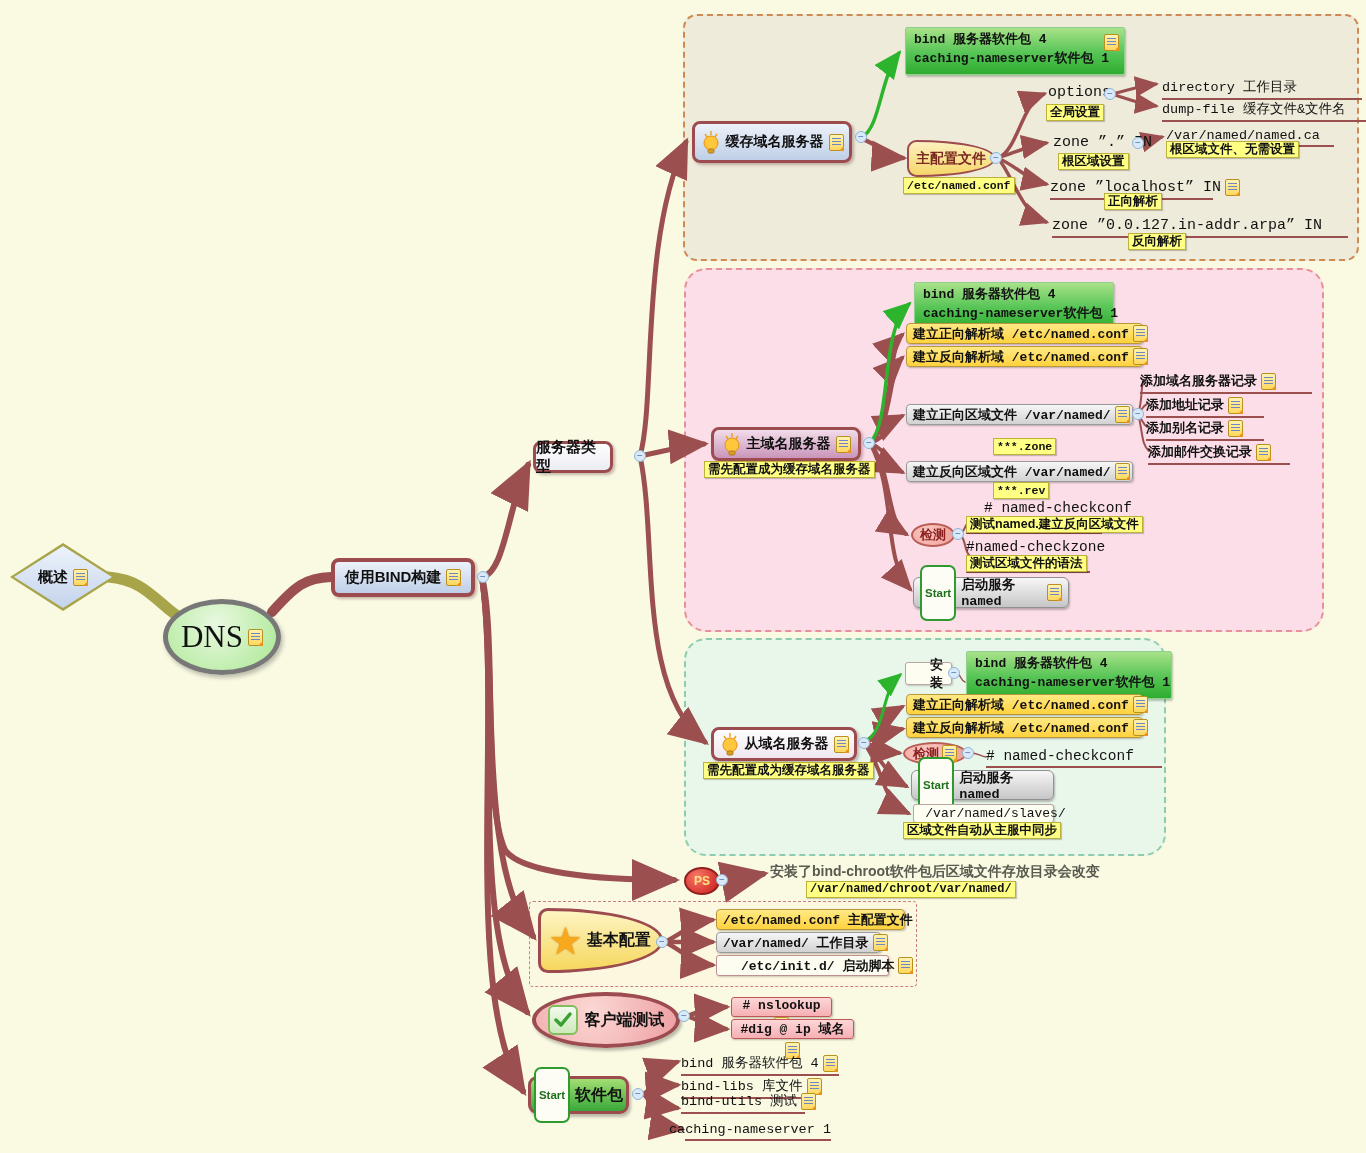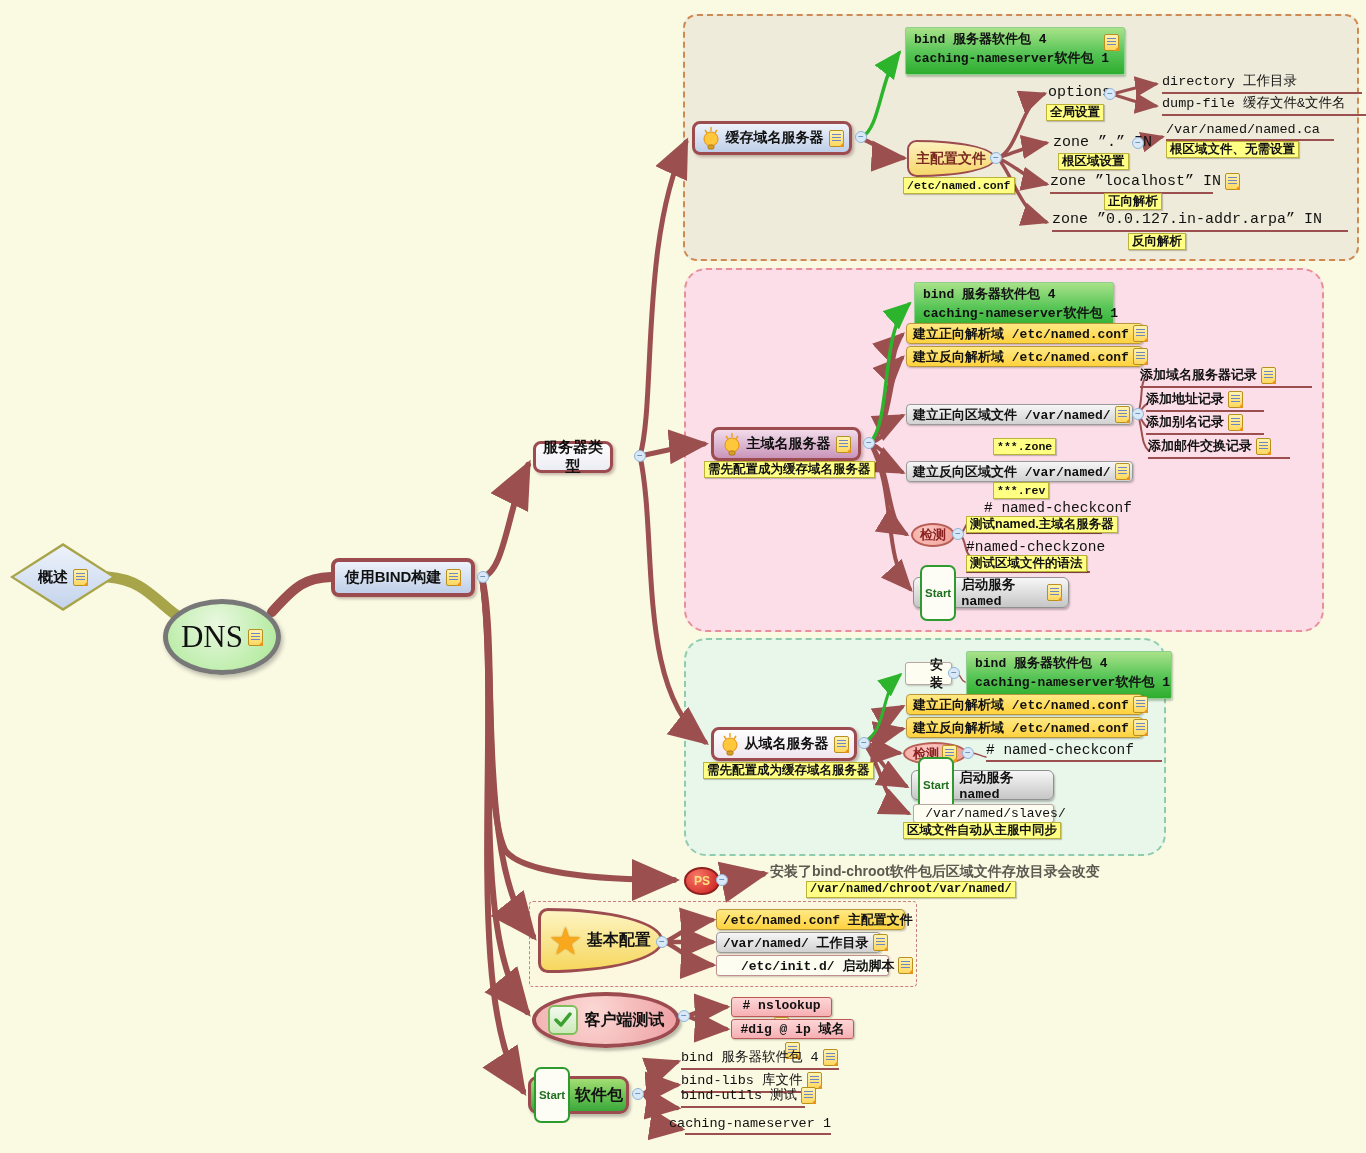--- a/index.html
+++ b/index.html
@@ -26,21 +26,21 @@
        font-family:"Liberation Mono","DejaVu Sans Mono",monospace;font-weight:bold;font-size:13px;}
   .bar-y{background:linear-gradient(#FFE985,#FFD23E);border:1px solid #B89838;border-radius:4px;box-shadow:1px 1px 2px rgba(0,0,0,.25);}
   .bar-g{background:linear-gradient(#F6F6F6,#D2D2D2);border:1px solid #9A9A9A;border-radius:4px;box-shadow:1px 1px 2px rgba(0,0,0,.25);}
   .bar-p{background:linear-gradient(#FCD6D6,#F6B0B4);border:1px solid #C05858;border-radius:3px;box-shadow:1px 1px 2px rgba(0,0,0,.25);flex-direction:column;}
   .bar-w{background:#FEFDF2;border:1px solid #B8A8A0;border-radius:3px;box-shadow:1px 1px 2px rgba(0,0,0,.2);padding-left:24px;}
   .lbl{position:absolute;background:#FFFF84;border:1px solid #BCB23A;padding:0 3px;font-weight:bold;font-size:12.5px;
        line-height:15px;white-space:nowrap;box-shadow:1px 1px 1px rgba(0,0,0,.2);}
   .lbl-mono{font-family:"Liberation Mono","DejaVu Sans Mono",monospace;font-weight:bold;}
   .ul{border-bottom:2px solid #9C4F4F;}
   .txtline{position:absolute;display:flex;align-items:flex-end;gap:4px;white-space:nowrap;
-           font-family:"Liberation Mono","DejaVu Sans Mono",monospace;font-size:13.5px;padding-bottom:2px;}
+           font-family:"Liberation Mono","DejaVu Sans Mono",monospace;font-size:13.5px;padding-bottom:2px;margin-top:6px;}
   
   .note{display:inline-block;width:13px;height:15px;background:linear-gradient(#FFF4B4,#FFD75E);
         border:1px solid #B89020;border-radius:2px;position:relative;flex:none;}
   .note::after{content:"";position:absolute;left:2px;right:2px;top:3px;height:8px;
         background:repeating-linear-gradient(to bottom,#6F86C2 0 1px,transparent 1px 3px);}
   .note::before{content:"";position:absolute;right:-1px;bottom:-1px;border-style:solid;border-width:0 5px 5px 0;
         border-color:transparent #E8941C transparent #E8941C;transform:rotate(90deg);}
   
   .hdl{position:absolute;width:12px;height:12px;border-radius:50%;background:#D9E9F8;border:1px solid #8FB4D8;
        box-sizing:border-box;font-size:10px;line-height:9px;text-align:center;color:#4878A8;}
@@ -141,31 +141,31 @@
 <div class="node ell" style="left:163px;top:599px;width:118px;height:76px;border:5px solid #787878;background:radial-gradient(circle at 45% 30%,#E9F8E0,#A9E892);box-shadow:2px 3px 4px rgba(0,0,0,.25);">
   <span style="font-family:'Liberation Serif',serif;font-size:31px;">DNS</span>
   <span class="note"></span>
 </div>
 
 <div class="node titlebox" style="left:331px;top:558px;width:144px;height:39px;border-width:4px;font-size:15px;">
   <span>使用BIND构建</span>
   <span class="note"></span>
 </div>
 
-<div class="node titlebox" style="left:533px;top:441px;width:80px;height:32px;background:linear-gradient(#FEFEFE,#ECECF4);font-size:15px;text-align:center;">
+<div class="node titlebox" style="left:533px;top:441px;width:80px;height:32px;background:linear-gradient(#FEFEFE,#ECECF4);font-size:15px;">
   <span>服务器类型</span>
 </div>
 
 <div class="abs greenbox" style="left:905px;top:27px;width:202px;height:42px;">
   <div class="ln">bind 服务器软件包 4</div>
   <div class="ln">caching-nameserver软件包 1</div>
   <span class="note" style="position:absolute;right:5px;top:6px;"></span>
 </div>
 
-<div class="node titlebox" style="left:692px;top:121px;width:160px;height:34px;font-size:14px;">
+<div class="node titlebox" style="left:692px;top:121px;width:160px;height:42px;font-size:14px;">
   <svg width="20" height="24" viewBox="0 0 20 24">
       <g stroke="#E8A010" stroke-width="1.4">
         <line x1="4" y1="4" x2="6" y2="7"></line>
         <line x1="10" y1="1" x2="10" y2="5"></line>
         <line x1="16" y1="4" x2="14" y2="7"></line>
       </g>
       <circle cx="10" cy="13" r="7" fill="#FFC83C" stroke="#E89010"></circle>
       <rect x="7" y="19" width="6" height="4" rx="1.5" fill="#D8A020" stroke="#B07818"></rect>
     </svg>
   <span>缓存域名服务器</span>
@@ -256,21 +256,21 @@
 <div class="lbl" style="left:704px;top:461px;">需先配置成为缓存域名服务器</div>
 
 <div class="bar bar-g" style="left:906px;top:461px;width:227px;height:21px;">
   <span>建立反向区域文件 /var/named/</span>
     <span class="note"></span>
 </div>
 <div class="lbl lbl-mono" style="left:993px;top:482px;font-size:11.5px;">***.rev</div>
 
 <div class="abs mono" style="left:984px;top:500px;font-size:14.5px;"># named-checkconf</div>
 <div class="abs ul" style="left:966px;top:514px;width:136px;height:18px;">
-  <span class="lbl" style="position:static;display:inline-block;">测试named.主域名服务器</span>
+  <span class="lbl" style="position:static;display:inline-block;">测试named.建立反向区域文件</span>
 </div>
 <div class="node ell check-ell" style="left:911px;top:523px;width:44px;height:24px;">
   <span>检测</span>
 </div>
 <div class="abs mono" style="left:966px;top:539px;font-size:14.5px;">#named-checkzone</div>
 <div class="abs ul" style="left:966px;top:553px;width:124px;height:18px;">
   <span class="lbl" style="position:static;display:inline-block;">测试区域文件的语法</span>
 </div>
 
 <div class="node graybox" style="left:913px;top:577px;width:156px;height:31px;justify-content:flex-start;padding:0 6px;">

